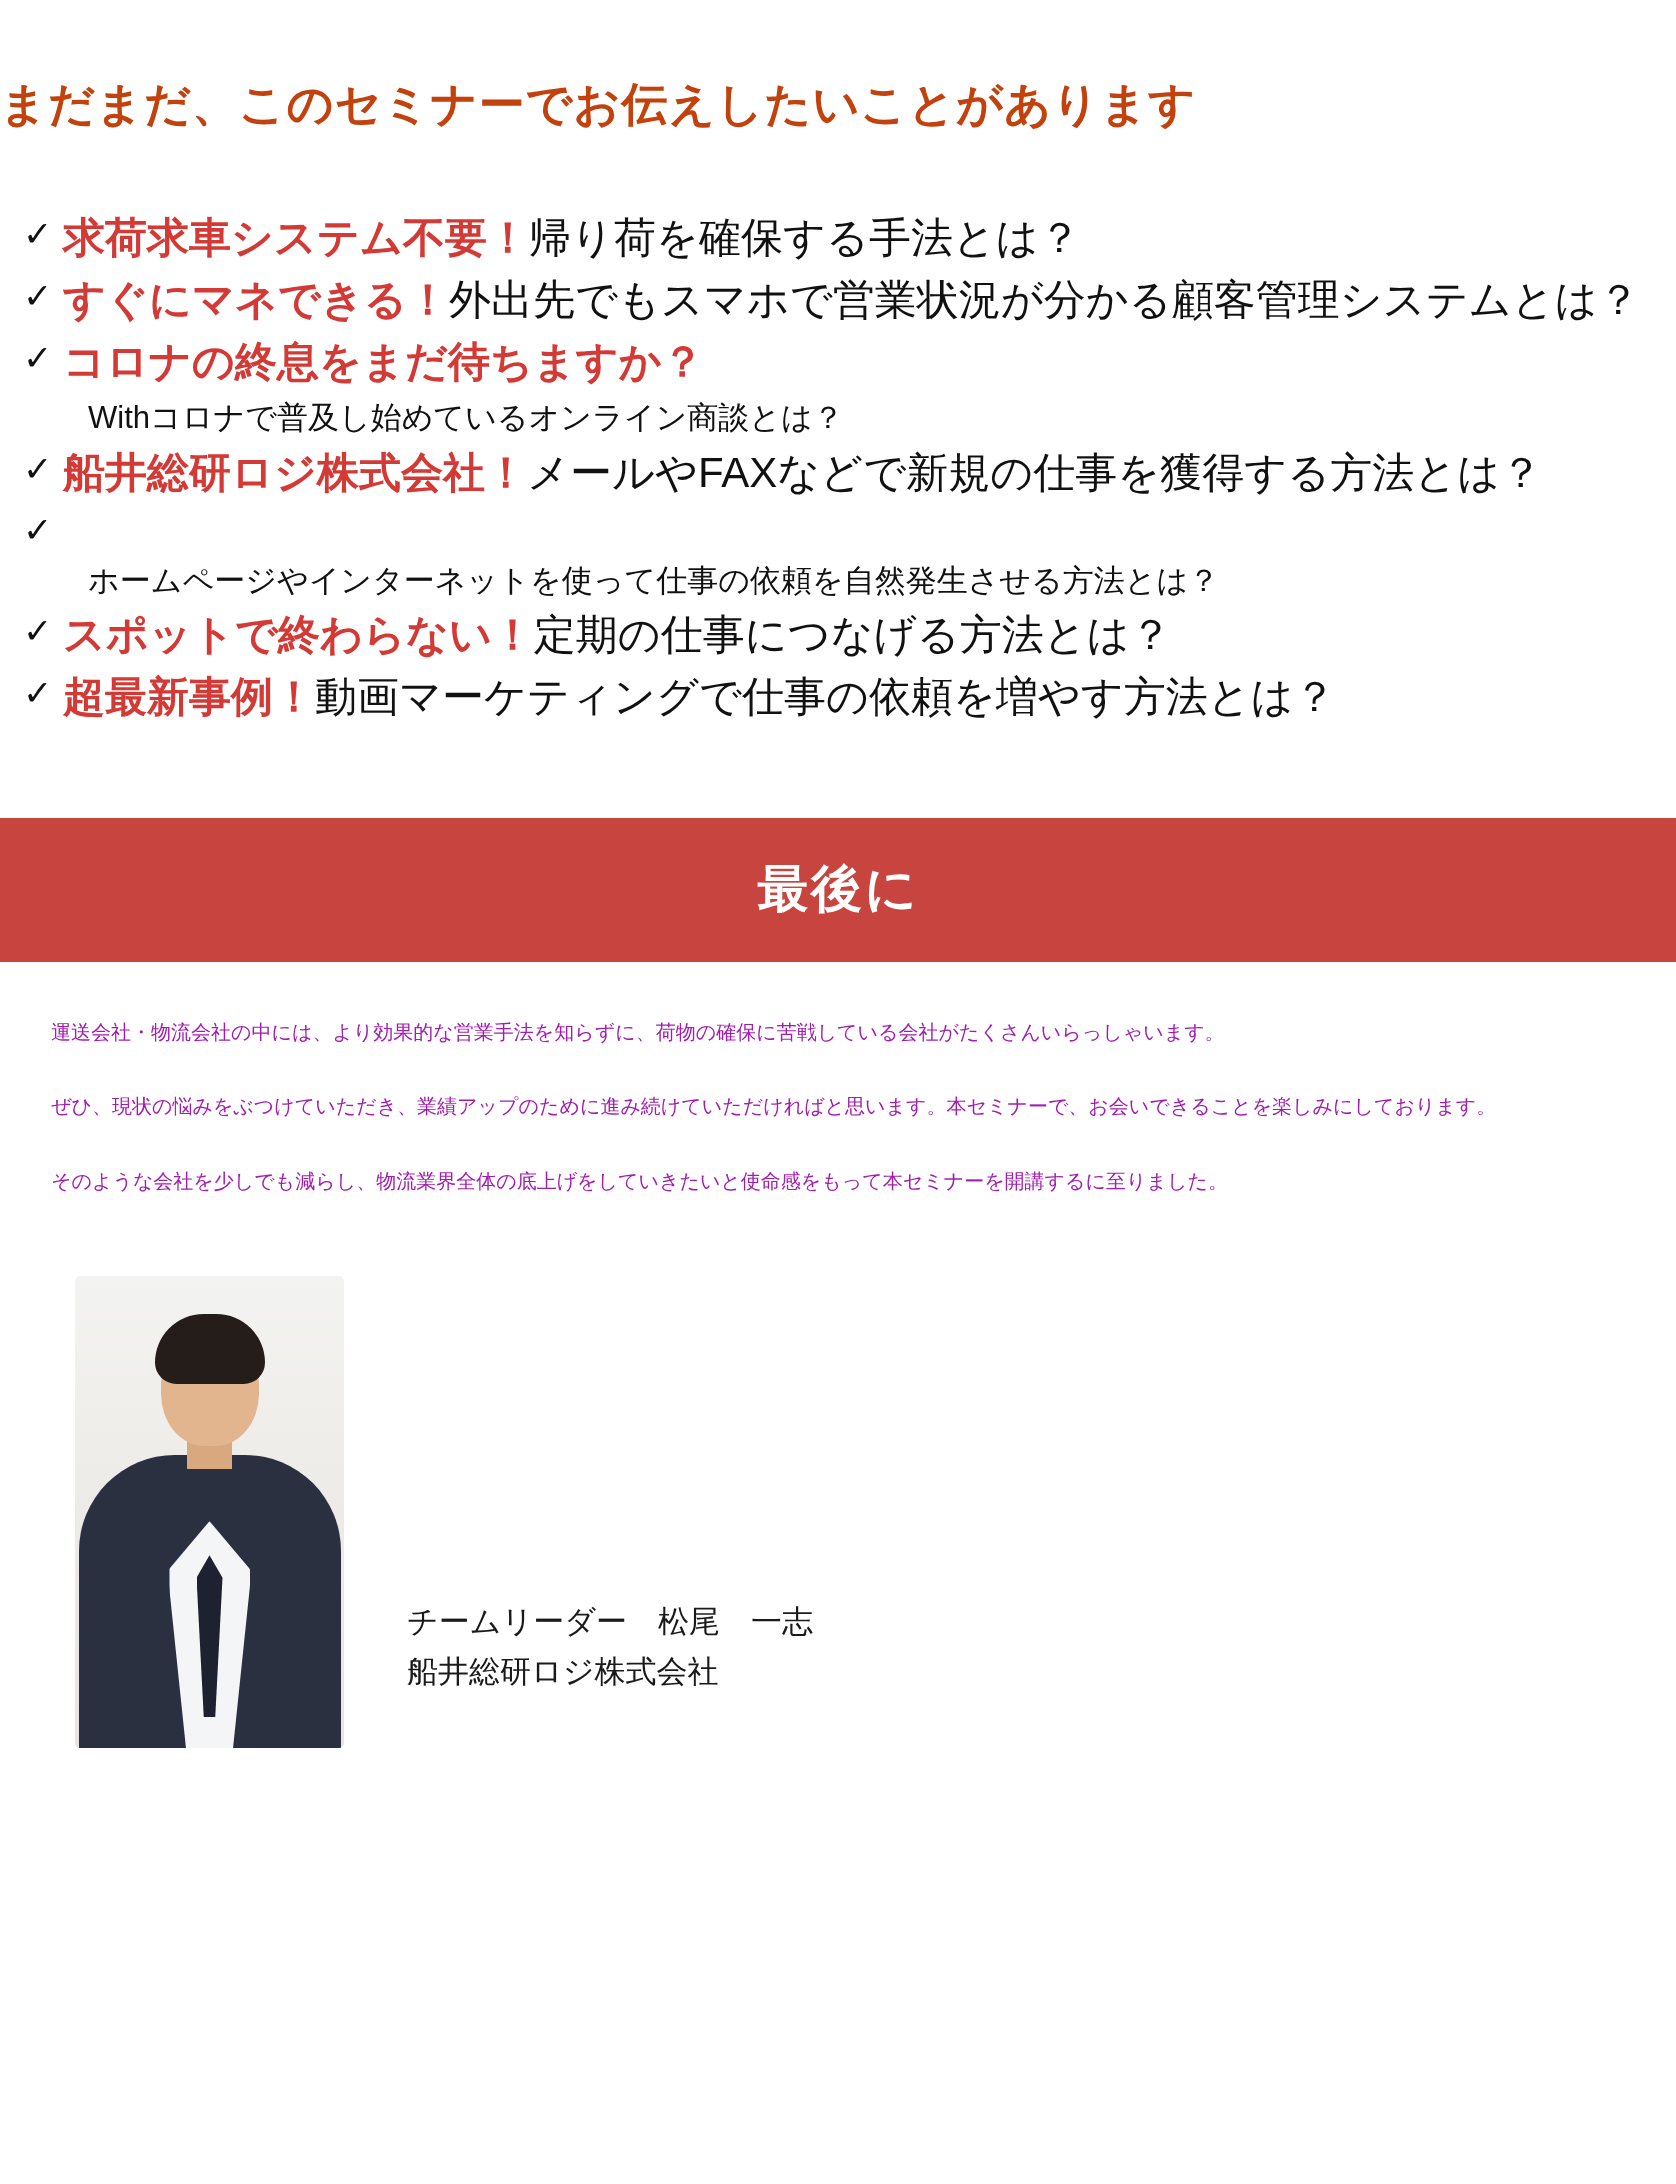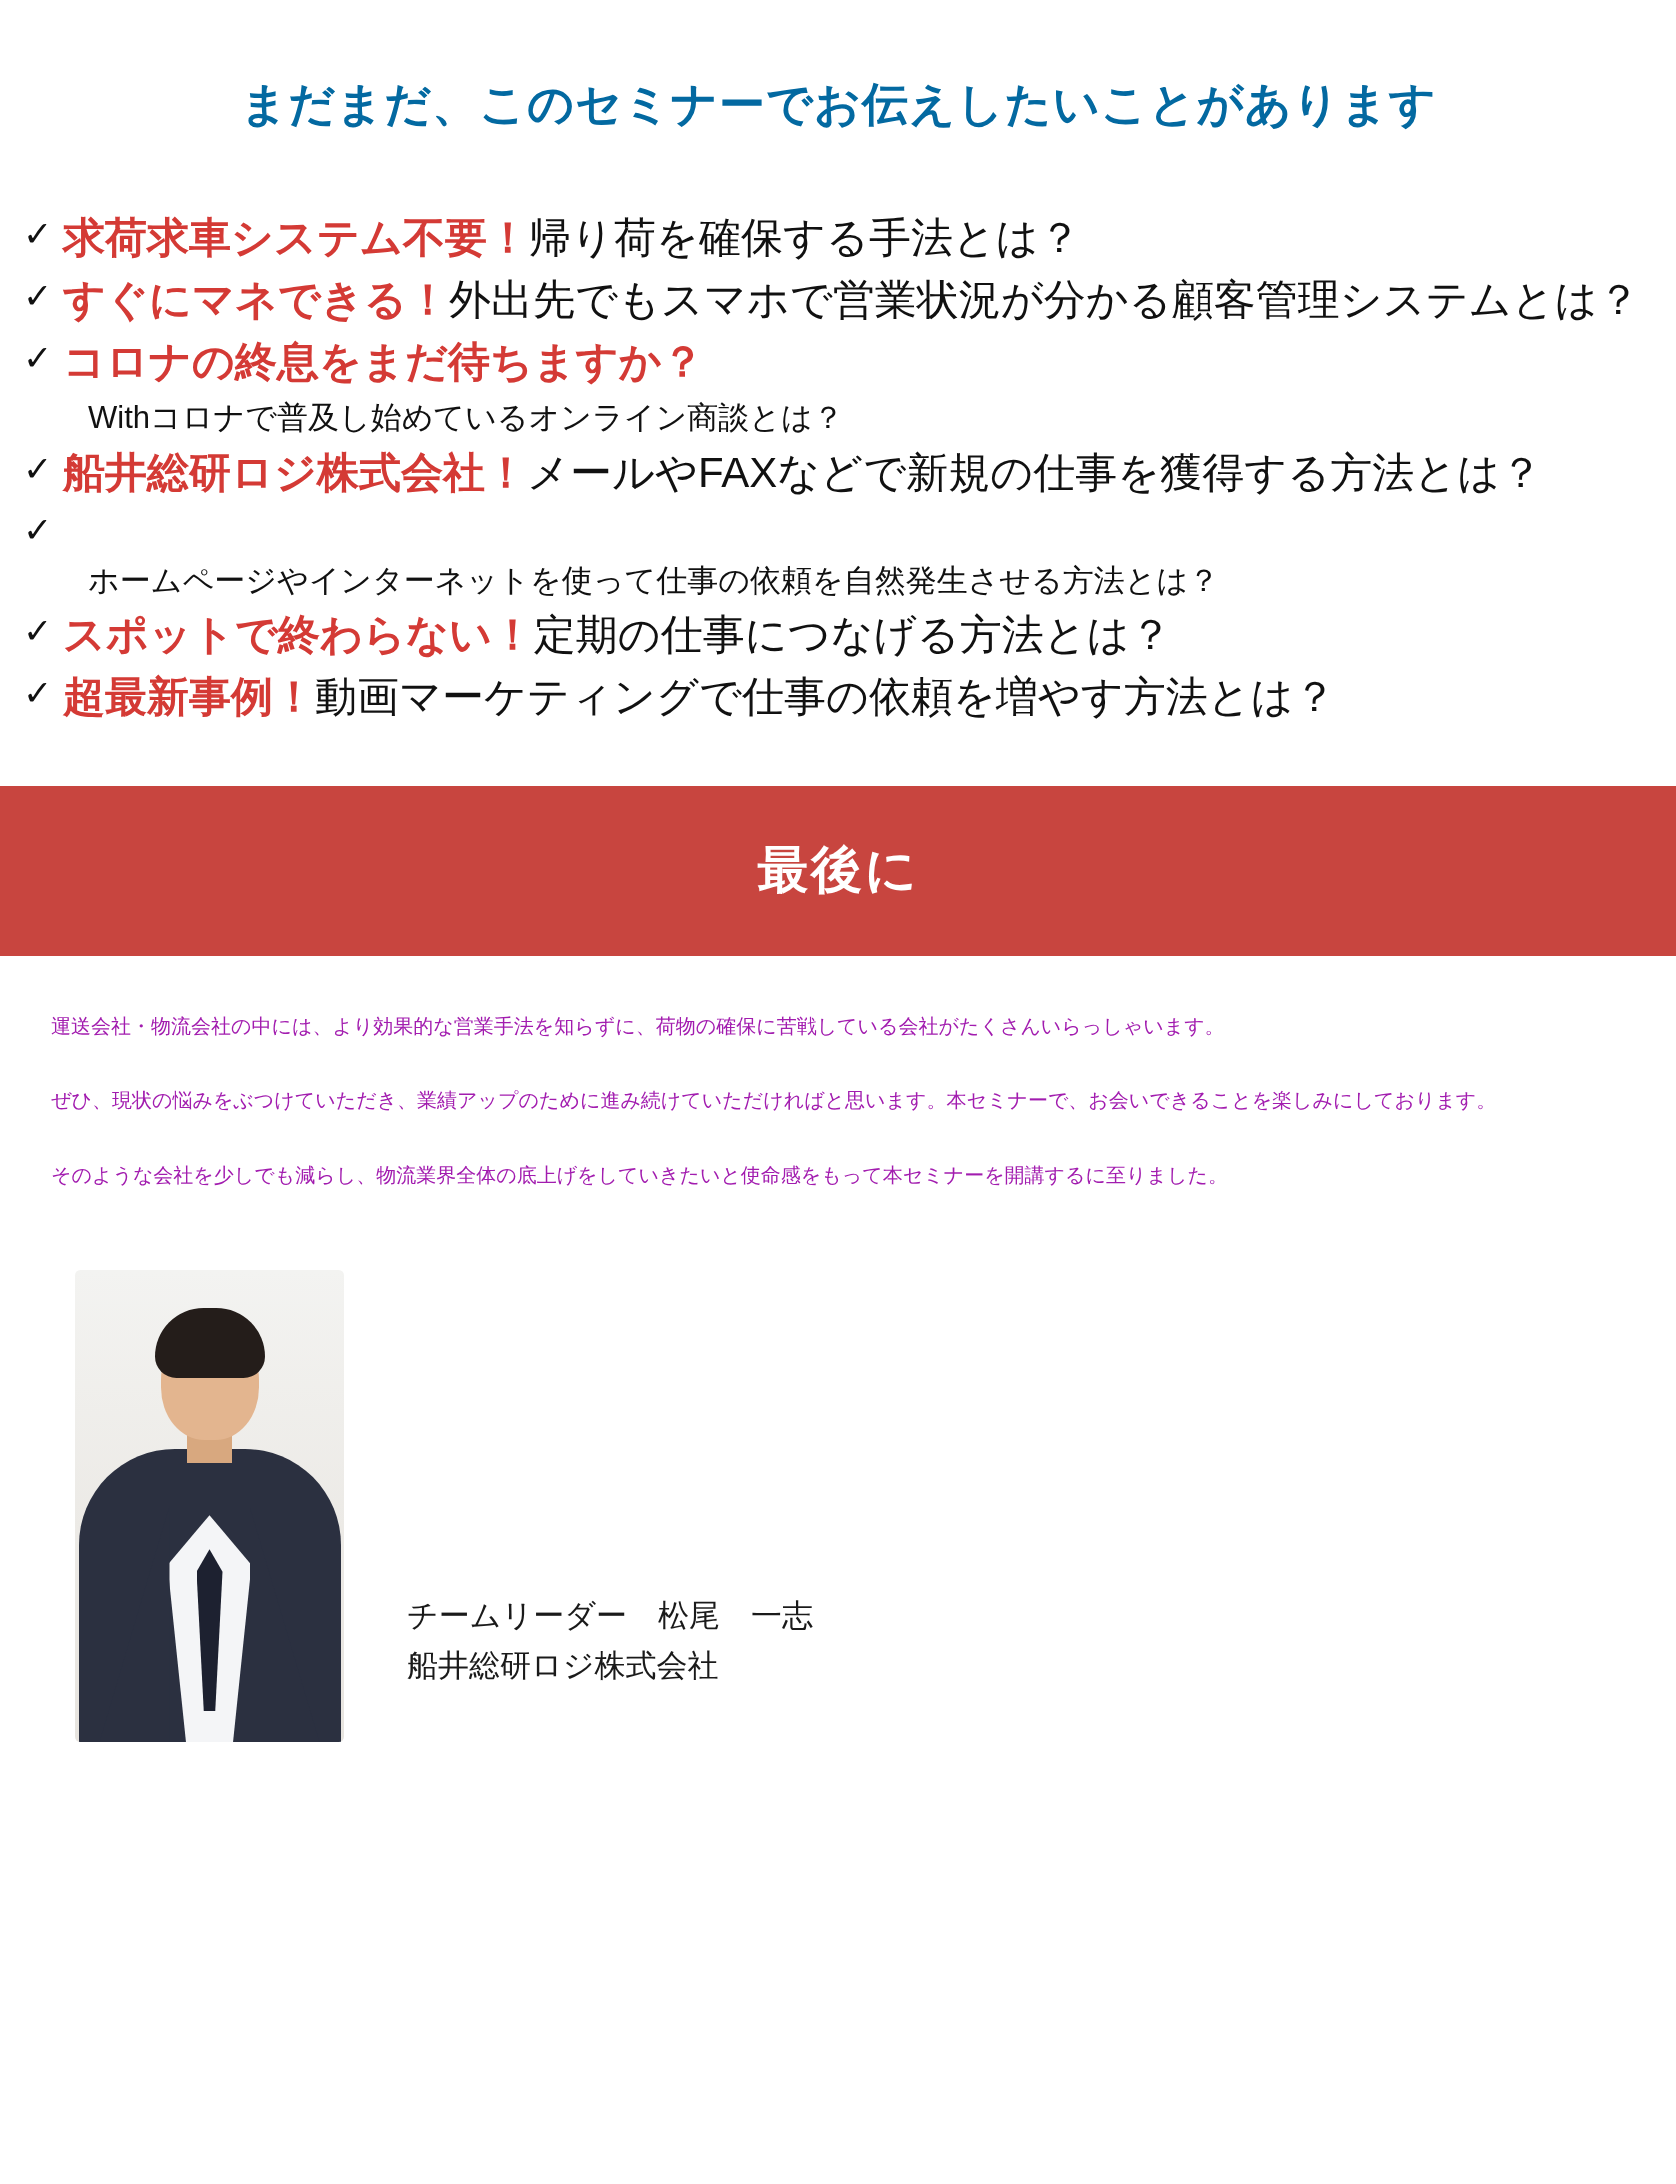--- a/index.html
+++ b/index.html
@@ -18,25 +18,25 @@
 
   .page {
     width: 1677px;
     min-height: 2184px;
     box-sizing: border-box;
     position: relative;
   }
 
   
   .headline {
-    text-align: center;
+    text-align: left;
     font-size: 46px;
     font-weight: bold;
     letter-spacing: 0.9px;
-    color: #0369a1;
+    color: #c2410c;
     padding-top: 45px;
     line-height: 1.25;
   }
 
   
   .checklist {
     margin: 77px 0 0 0;
     padding: 0 26px 0 23px;
     list-style: none;
   }
@@ -70,22 +70,22 @@
     font-size: 31px;
     line-height: 1.4;
     color: #111111;
     padding-left: 65px;
     margin-bottom: 5.2px;
   }
 
   
   .band {
     background: #c8453f;
-    height: 170px;
-    margin-top: 60px;
+    height: 144px;
+    margin-top: 92px;
     display: flex;
     align-items: center;
     justify-content: center;
   }
   .band-title {
     color: #ffffff;
     font-size: 51px;
     font-weight: bold;
     letter-spacing: 2.6px;
   }

